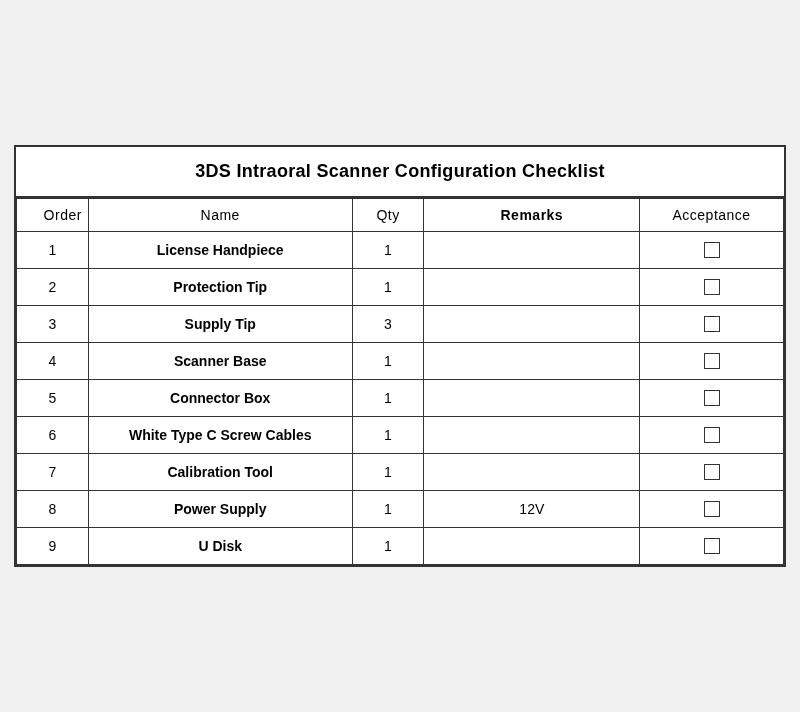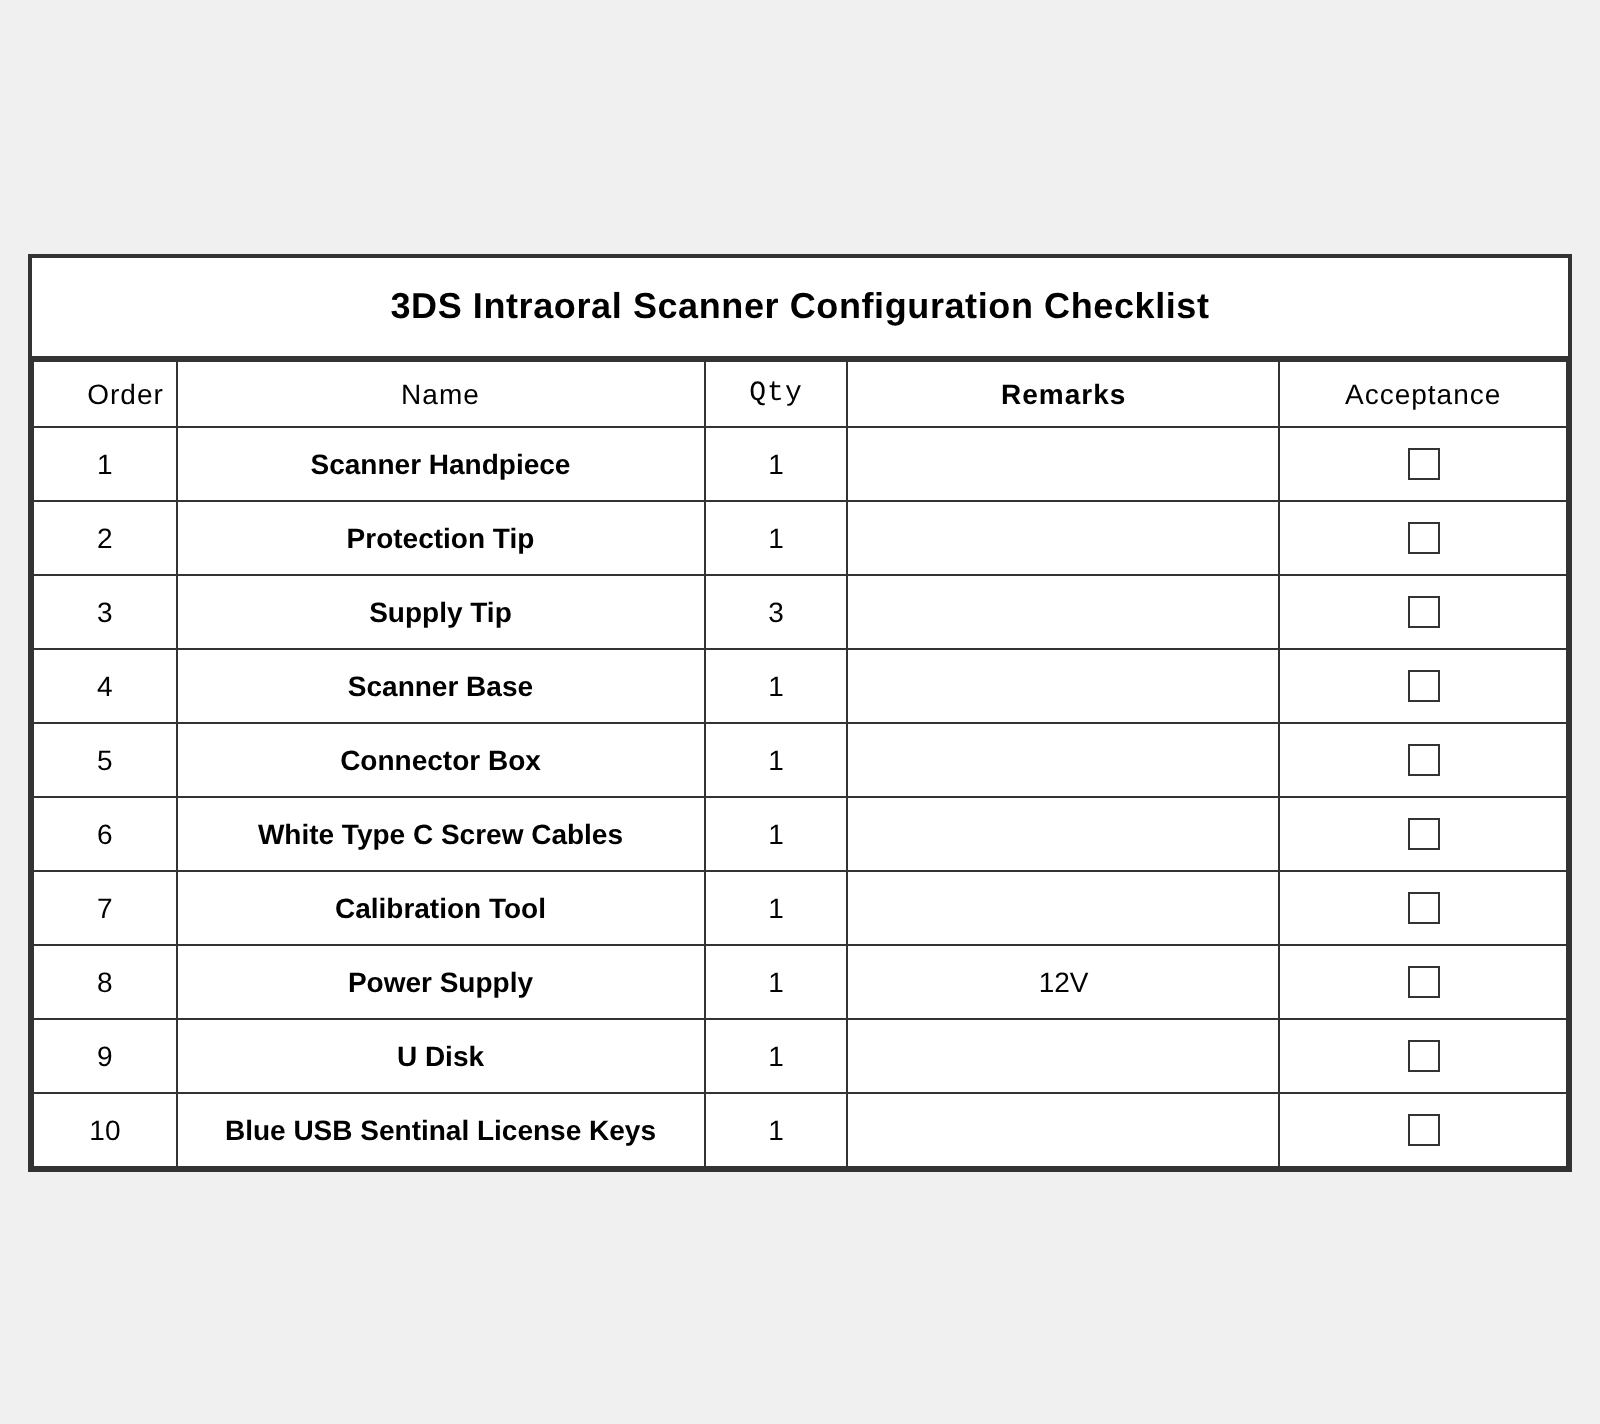--- a/index.html
+++ b/index.html
@@ -68,29 +68,29 @@
 </head>
 <body>
 
 <div class="checklist-container">
   <div class="checklist-title">3DS Intraoral Scanner Configuration Checklist</div>
   <table>
     <thead>
       <tr>
         <th style="width:60px;text-align:right;">Order</th>
         <th style="width:220px;">Name</th>
-        <th style="width:60px;font-family:Liberation Mono, monospace;">Qty</th>
+        <th style="width:60px;">Qty</th>
         <th style="width:180px;font-weight:bold;">Remarks</th>
         <th style="width:120px;">Acceptance</th>
       </tr>
     </thead>
     <tbody id="table-body">
     <tr>
           <td>1</td>
-          <td class="name-cell">Scanner Handpiece</td>
+          <td class="name-cell">License Handpiece</td>
           <td>1</td>
           <td></td>
           <td>
             <div class="checkbox-cell">
               <span class="checkbox-box"></span>
             </div>
           </td>
         </tr>
         <tr>
           <td>2</td>
@@ -173,26 +173,15 @@
           <td>9</td>
           <td class="name-cell">U Disk</td>
           <td>1</td>
           <td></td>
           <td>
             <div class="checkbox-cell">
               <span class="checkbox-box"></span>
             </div>
           </td>
         </tr>
-        <tr>
-          <td>10</td>
-          <td class="name-cell">Blue USB Sentinal License Keys</td>
-          <td>1</td>
-          <td></td>
-          <td>
-            <div class="checkbox-cell">
-              <span class="checkbox-box"></span>
-            </div>
-          </td>
-        </tr>
       </tbody>
   </table>
 </div>
 
 </body></html>

